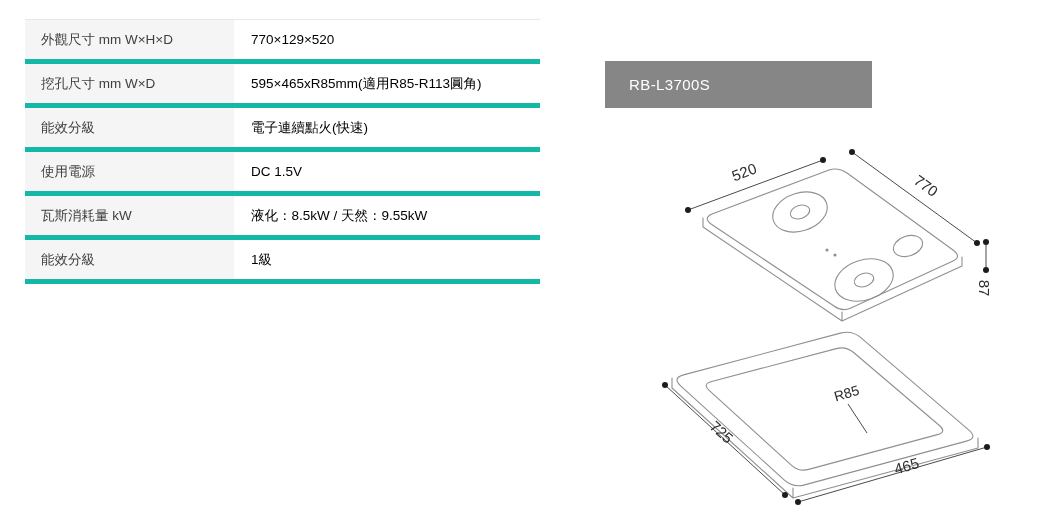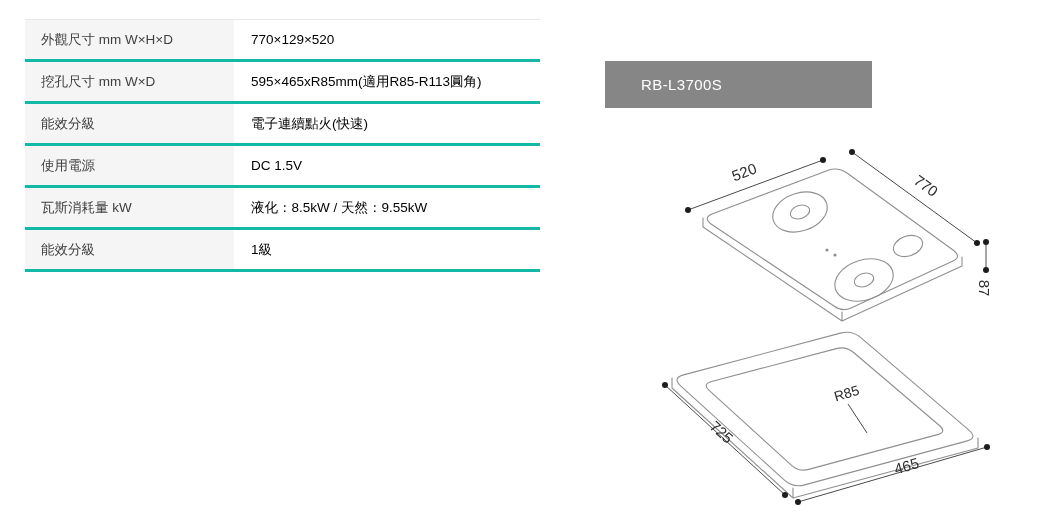--- a/index.html
+++ b/index.html
@@ -10,21 +10,21 @@
     font-family:"Liberation Sans","DejaVu Sans",sans-serif;
     overflow:hidden;
   }
   
   .spec-table{
     position:absolute;left:25px;top:19px;width:515px;
     border-top:1px solid #e8e8e8;
   }
   .spec-row{
     display:flex;height:39px;
-    border-bottom:3px solid #14b8a6;
+    border-bottom:5px solid #14b8a6;
   }
   .spec-label{
     width:210px;flex:0 0 210px;
     background:#f5f5f5;
     display:flex;align-items:center;
     padding-left:16px;box-sizing:border-box;
     font-size:13.5px;color:#3f3f3f;
     border-right:1px solid #ffffff;
   }
   .spec-value{
@@ -32,21 +32,21 @@
     padding-left:16px;box-sizing:border-box;
     font-size:13.5px;color:#000000;
     background:#ffffff;
   }
   
   .model-header{
     position:absolute;left:605px;top:61px;
     width:267px;height:47px;
     background:#868686;color:#ffffff;
     display:flex;align-items:center;
-    padding-left:36px;box-sizing:border-box;
+    padding-left:24px;box-sizing:border-box;
     font-size:15px;font-weight:500;letter-spacing:.4px;
   }
   
   .diagram{
     position:absolute;left:620px;top:130px;
     width:420px;height:385px;
   }
   .draw{stroke:#909090;stroke-width:1.1;fill:none;stroke-linejoin:round;stroke-linecap:round;}
   .face{fill:#ffffff;}
   .dim-line{stroke:#4a4a4a;stroke-width:1;fill:none;}

